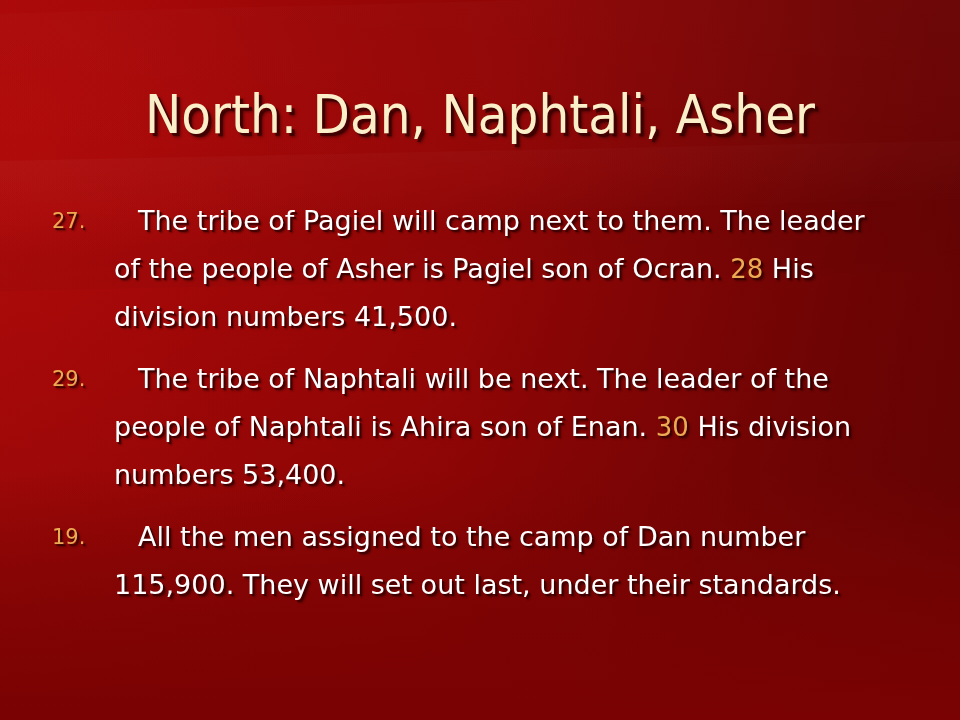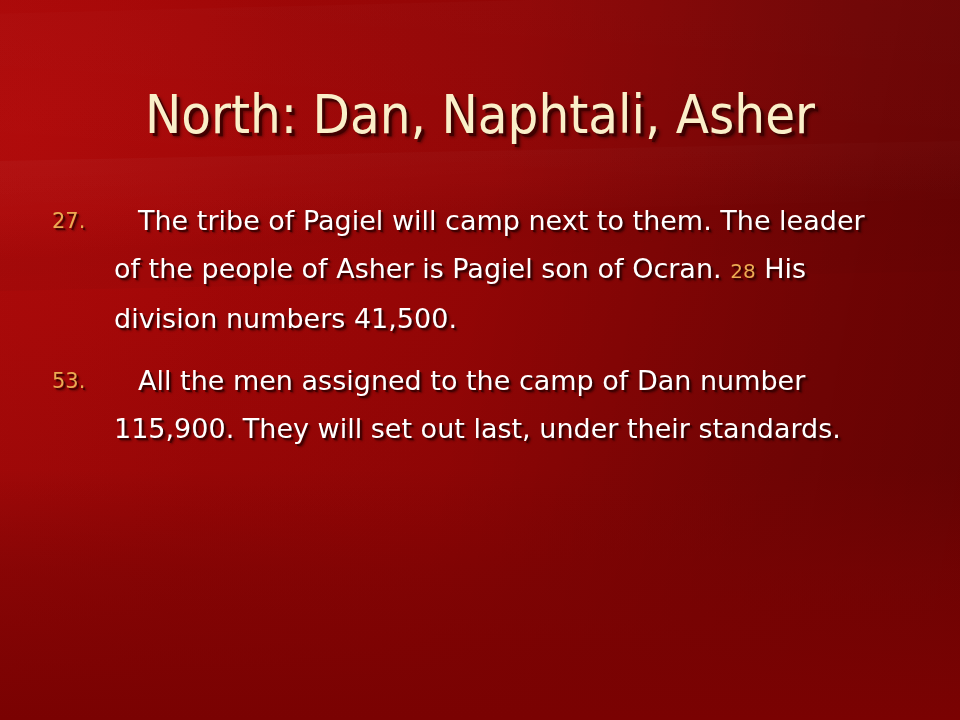--- a/index.html
+++ b/index.html
@@ -142,21 +142,21 @@
   }
 
   .item-text {
     display: block;
     text-indent: 24px;
   }
 
   
   .verse-num {
     color: #EBAB53;
-    font-size: 20px;
+    font-size: 26px;
     text-shadow: 2px 2px 0px rgba(55,0,0,0.75),
                  3px 3px 2px rgba(0,0,0,0.35);
   }
 </style>
 </head>
 <body>
 
 <div class="slide">
 
   <div class="bg-layer-1"></div>
@@ -171,23 +171,29 @@
 
     <div class="body-list">
 
       <div class="list-item">
         <span class="item-number">27.</span>
         <span class="item-text">
           <span>The tribe of Pagiel will camp next to them. The leader of the people of Asher is Pagiel son of Ocran. </span><span class="verse-num">28</span><span> His division numbers 41,500.</span>
         </span>
       </div>
 
+      <div class="list-item">
+        <span class="item-number">29.</span>
+        <span class="item-text">
+          <span>The tribe of Naphtali will be next. The leader of the people of Naphtali is Ahira son of Enan. </span><span class="verse-num">30</span><span> His division numbers 53,400.</span>
+        </span>
+      </div>
 
       <div class="list-item">
-        <span class="item-number">53.</span>
+        <span class="item-number">19.</span>
         <span class="item-text">
           <span>All the men assigned to the camp of Dan number 115,900. They will set out last, under their standards.</span>
         </span>
       </div>
 
     </div>
   </div>
 </div>
 
 </body></html>

